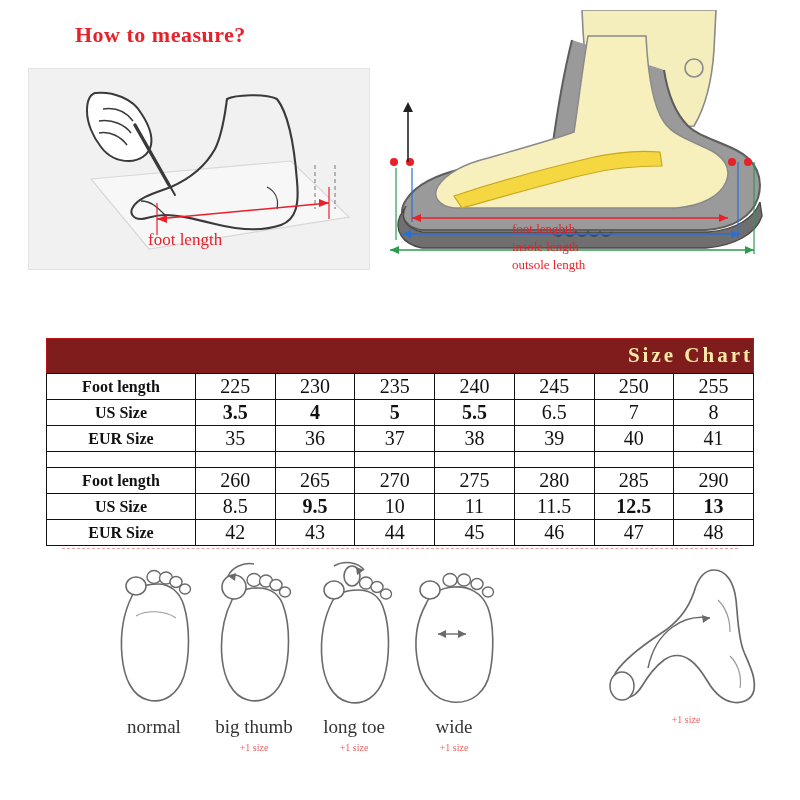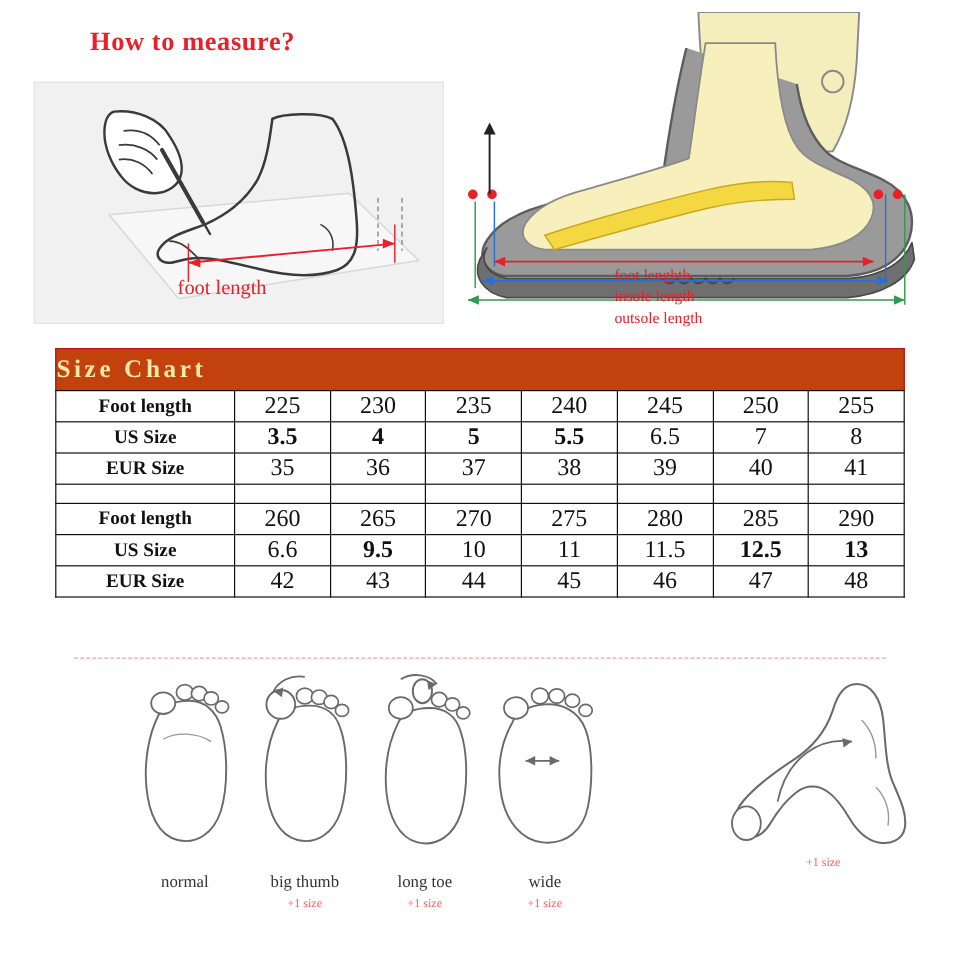--- a/index.html
+++ b/index.html
@@ -73,30 +73,31 @@
   }
 
   
   .chart-wrap {
     position: absolute;
     left: 46px;
     top: 290px;
     width: 708px;
   }
   .chart-header {
-    background: #c2410c;
+    background: #7f1d1d;
     color: #ffe9a8;
-    text-align: left;
+    text-align: right;
     font-family: "Liberation Serif", serif;
     font-size: 21px;
     font-weight: bold;
     letter-spacing: 3px;
     padding: 4px 0 5px 0;
     border: 1px solid #b5151c;
     border-bottom: none;
+    margin-top: 48px;
   }
   table.size-table {
     border-collapse: collapse;
     width: 708px;
     table-layout: fixed;
     background: #fff;
   }
   table.size-table td {
     border: 1px solid #111;
     height: 25px;
@@ -143,24 +144,24 @@
   .foot-item {
     position: absolute;
     text-align: center;
   }
   .foot-art {
     position: relative;
     width: 100%;
     height: 150px;
   }
   .foot-name {
-    font-size: 14px;
+    font-size: 19px;
     color: #333;
     font-family: "Liberation Serif", serif;
-    margin-top: 18px;
+    margin-top: 6px;
   }
   .foot-adj {
     font-size: 10px;
     color: #f06060;
     font-family: "Liberation Serif", serif;
     margin-top: 4px;
   }
   svg { display: block; }
 </style>
 </head>
@@ -311,21 +312,21 @@
           <td>260</td>
           <td>265</td>
           <td>270</td>
           <td>275</td>
           <td>280</td>
           <td>285</td>
           <td>290</td>
         </tr>
         <tr>
           <td class="rowhead">US Size</td>
-          <td>6.6</td>
+          <td>8.5</td>
           <td class="bold">9.5</td>
           <td>10</td>
           <td>11</td>
           <td>11.5</td>
           <td class="bold">12.5</td>
           <td class="bold">13</td>
         </tr>
         <tr>
           <td class="rowhead">EUR Size</td>
           <td>42</td>

